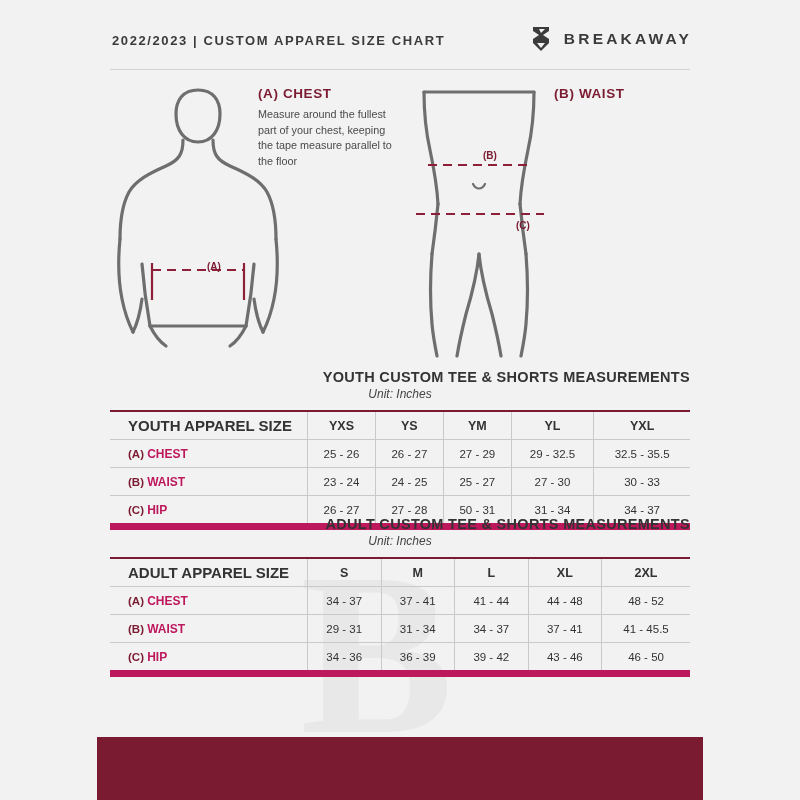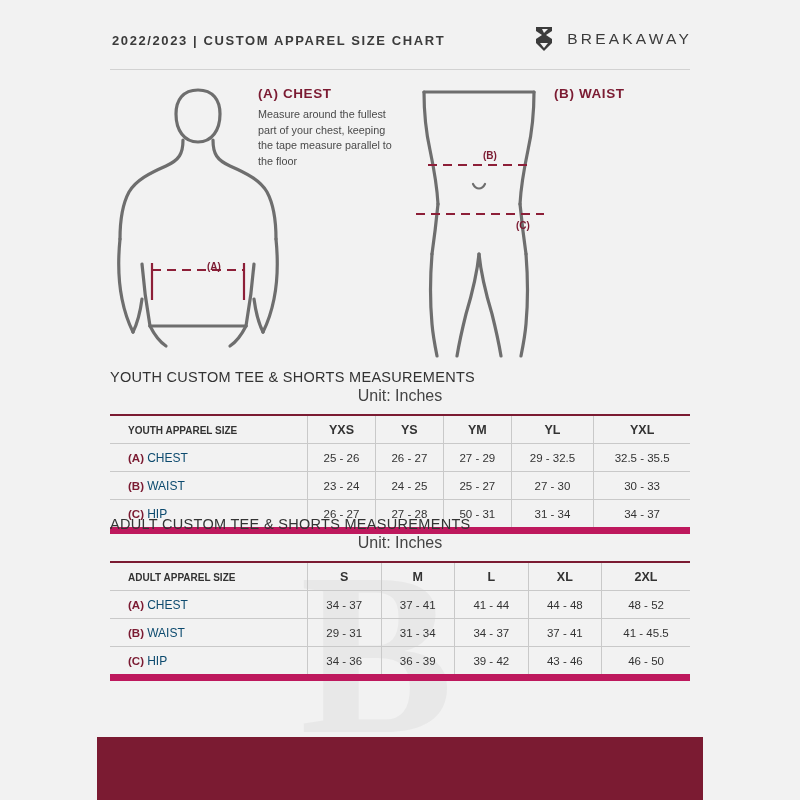--- a/index.html
+++ b/index.html
@@ -66,21 +66,21 @@
     align-items: center;
     gap: 12px;
   }
   .brand-mark {
     width: 22px;
     height: 26px;
     position: relative;
   }
   .brand-name {
     font-size: 15.5px;
-    font-weight: normal;
+    font-weight: bold;
     letter-spacing: 3.2px;
     color: #3b3b3b;
   }
   .rule {
     position: absolute;
     left: 110px;
     top: 69px;
     width: 580px;
     height: 1px;
     background: #d2d2d2;
@@ -123,29 +123,30 @@
     color: #7b1b32;
   }
 
   
   .tbl-wrap {
     position: absolute;
     left: 110px;
     width: 580px;
   }
   .tbl-title {
-    text-align: left;
+    text-align: right;
     font-size: 14.5px;
-    font-weight: normal;
+    font-weight: bold;
     color: #333;
     letter-spacing: 0.3px;
   }
   .tbl-sub {
     text-align: center;
-    font-size: 16px;
+    font-size: 12px;
+    font-style: italic;
     color: #444;
     margin-top: 2px;
     margin-bottom: 9px;
   }
   table {
     border-collapse: collapse;
     width: 580px;
     background: transparent;
   }
   table td {
@@ -167,31 +168,31 @@
   table td:first-child {
     border-left: none;
     text-align: left;
     padding-left: 18px;
     width: 175px;
   }
   table td:last-child {
     border-right: none;
   }
   .rowlabel {
-    font-weight: normal;
+    font-weight: bold;
     font-size: 12px;
-    color: #0c4a6e;
+    color: #be185d;
   }
   .rowtag {
     color: #7b1b32;
     font-weight: bold;
   }
   .hdrlabel {
     font-weight: bold;
-    font-size: 10px;
+    font-size: 15px;
     color: #333;
   }
 
   
   .footer-bar {
     position: absolute;
     left: 97px;
     top: 737px;
     width: 606px;
     height: 63px;

